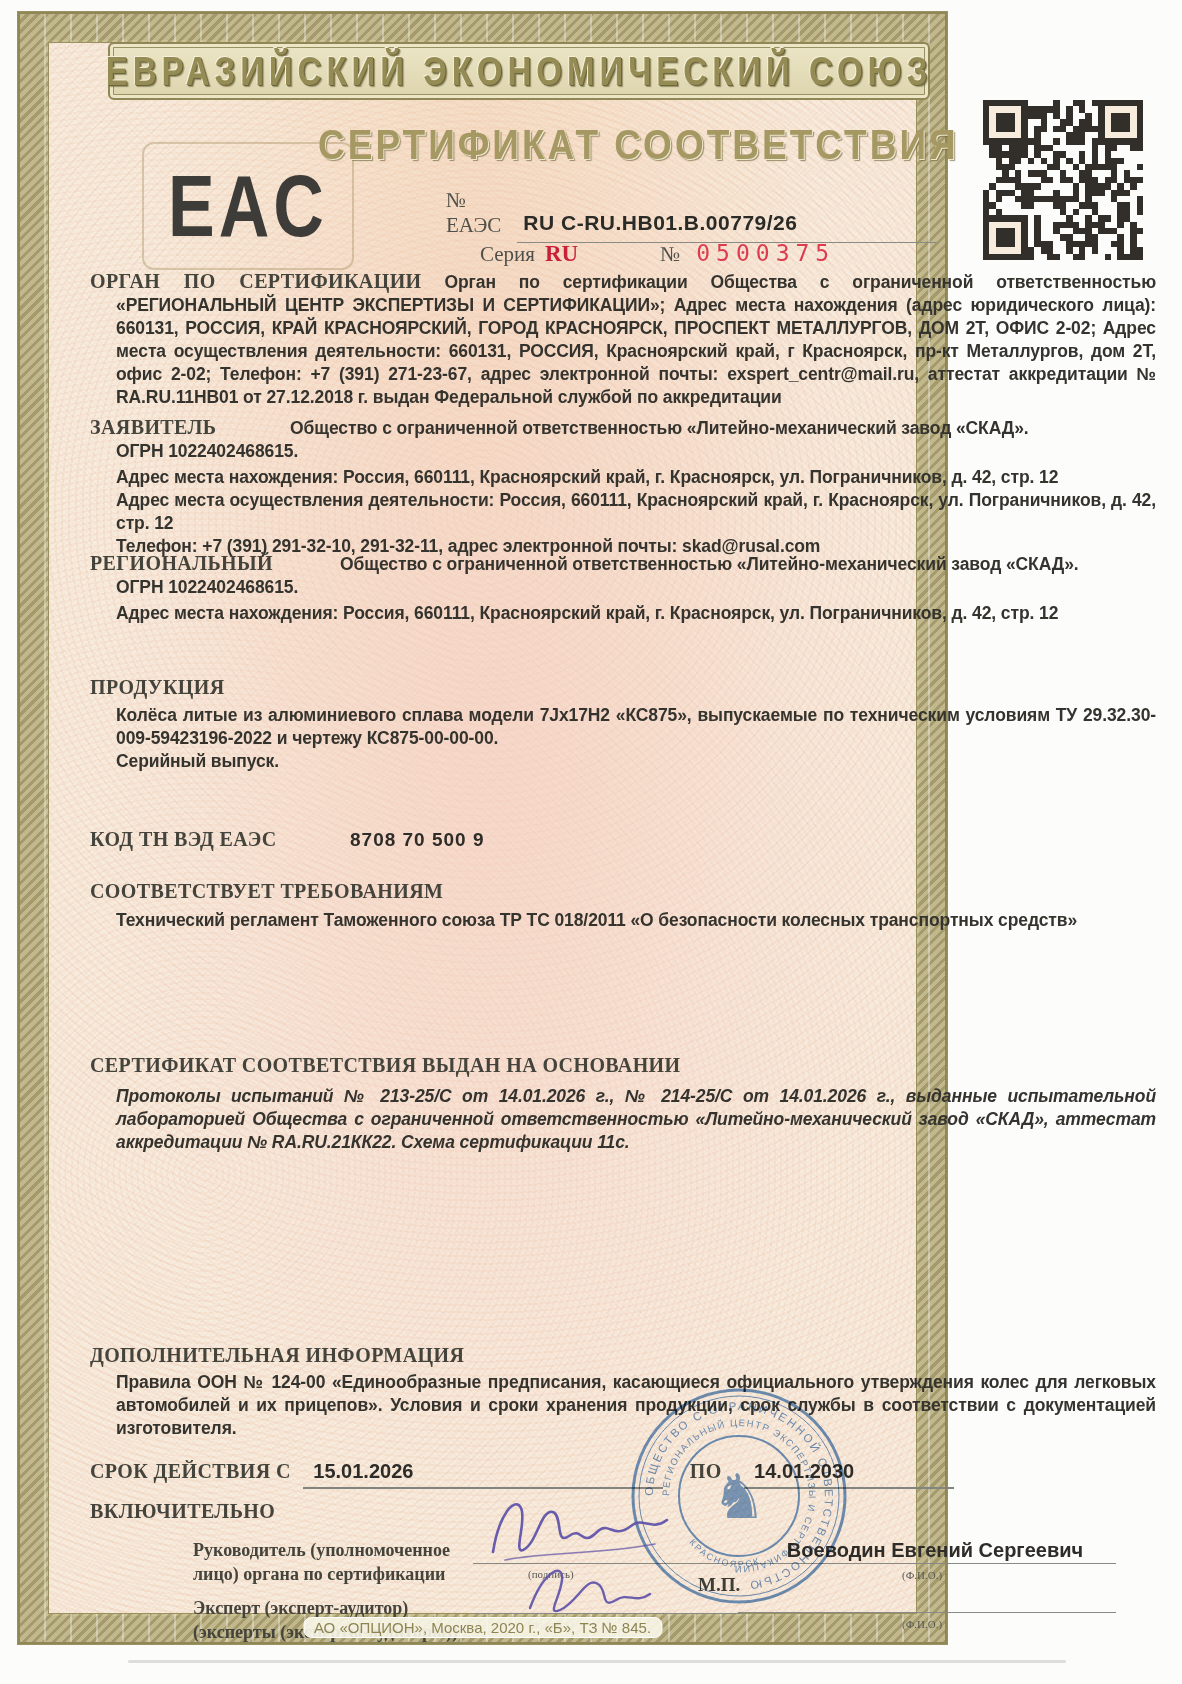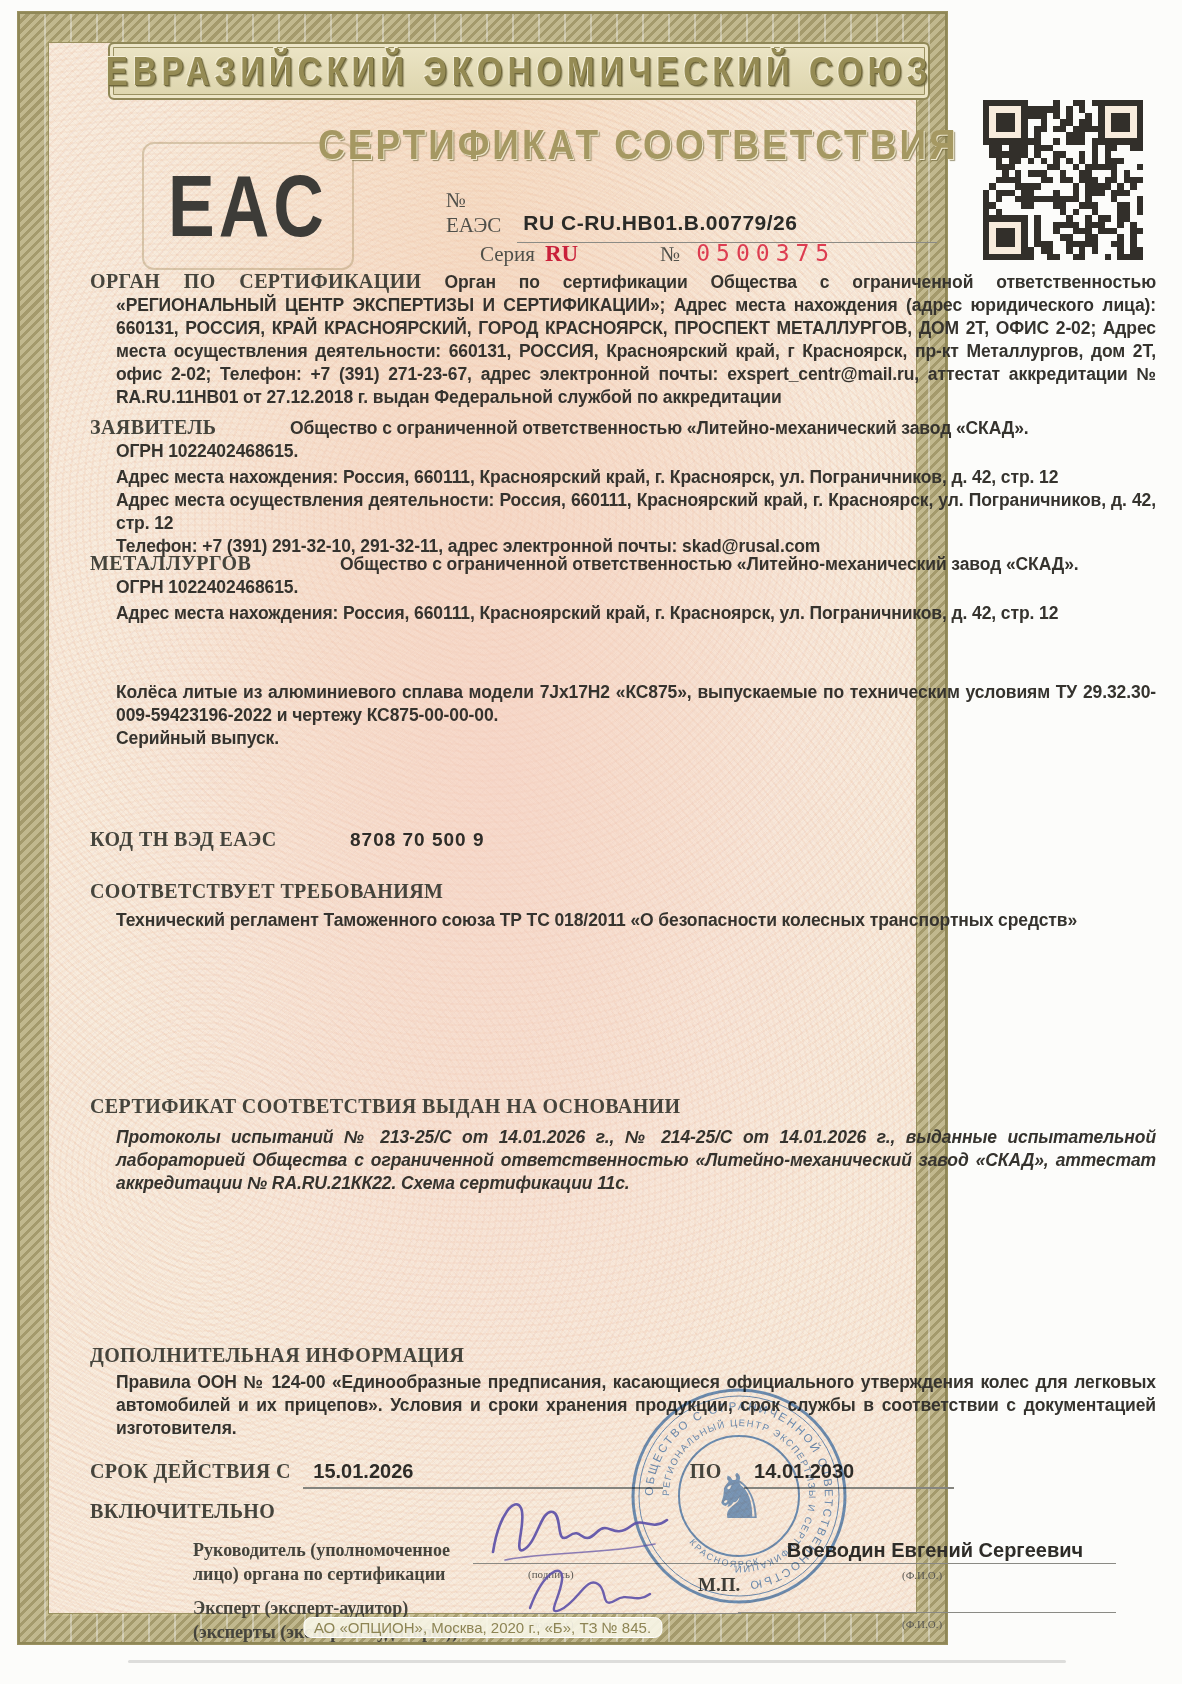--- a/index.html
+++ b/index.html
@@ -381,40 +381,41 @@
 
         <div class="sec" style="top:374px;">
           <div class="body-t intro-row"><span class="lbl w200">ЗАЯВИТЕЛЬ</span><span>Общество с ограниченной ответственностью «Литейно-механический завод «СКАД».</span></div>
           <div class="body-t ind">ОГРН 1022402468615.</div>
           <div class="body-t ind" style="margin-top:3px;">Адрес места нахождения: Россия, 660111, Красноярский край, г. Красноярск, ул. Пограничников, д. 42, стр. 12</div>
           <div class="body-t ind">Адрес места осуществления деятельности: Россия, 660111, Красноярский край, г. Красноярск, ул. Пограничников, д. 42, стр. 12</div>
           <div class="body-t ind">Телефон: +7 (391) 291-32-10, 291-32-11, адрес электронной почты: skad@rusal.com</div>
         </div>
 
         <div class="sec" style="top:510px;">
-          <div class="body-t intro-row"><span class="lbl w250">МЕТАЛЛУРГОВ</span><span>Общество с ограниченной ответственностью «Литейно-механический завод «СКАД».</span></div>
+          <div class="body-t intro-row"><span class="lbl w250">РЕГИОНАЛЬНЫЙ</span><span>Общество с ограниченной ответственностью «Литейно-механический завод «СКАД».</span></div>
           <div class="body-t ind">ОГРН 1022402468615.</div>
           <div class="body-t ind" style="margin-top:3px;">Адрес места нахождения: Россия, 660111, Красноярский край, г. Красноярск, ул. Пограничников, д. 42, стр. 12</div>
         </div>
 
         <div class="sec" style="top:634px;">
+          <div class="lbl">ПРОДУКЦИЯ</div>
           <div class="body-t ind" style="margin-top:5px;">Колёса литые из алюминиевого сплава модели 7Jx17H2 «КС875», выпускаемые по техническим условиям ТУ 29.32.30-009-59423196-2022 и чертежу КС875-00-00-00.</div>
           <div class="body-t ind">Серийный выпуск.</div>
         </div>
 
         <div class="sec" style="top:786px;">
           <span class="lbl big kod-label">КОД ТН ВЭД ЕАЭС</span><span class="kod-value">8708 70 500 9</span>
         </div>
 
         <div class="sec" style="top:838px;">
           <div class="lbl big">СООТВЕТСТВУЕТ ТРЕБОВАНИЯМ</div>
           <div class="body-t ind" style="margin-top:6px;">Технический регламент Таможенного союза ТР ТС 018/2011 «О безопасности колесных транспортных средств»</div>
         </div>
 
-        <div class="sec" style="top:1012px;margin-top:41px;">
+        <div class="sec" style="top:1012px;">
           <div class="lbl big">СЕРТИФИКАТ СООТВЕТСТВИЯ  ВЫДАН НА ОСНОВАНИИ</div>
           <div class="body-t ind" style="margin-top:8px;font-style:italic;">Протоколы испытаний № 213-25/С от 14.01.2026 г., № 214-25/С от 14.01.2026 г., выданные испытательной лабораторией Общества с ограниченной ответственностью «Литейно-механический завод «СКАД», аттестат аккредитации № RA.RU.21КК22. Схема сертификации 11с.</div>
         </div>
 
         <div class="sec" style="top:1302px;">
           <div class="lbl big">ДОПОЛНИТЕЛЬНАЯ ИНФОРМАЦИЯ</div>
           <div class="body-t ind" style="margin-top:4px;">Правила ООН № 124-00 «Единообразные предписания, касающиеся официального утверждения колес для легковых автомобилей и их прицепов». Условия и сроки хранения продукции, срок службы в соответствии с документацией изготовителя.</div>
         </div>
 
         <div class="sec" style="top:1418px;white-space:nowrap;">

